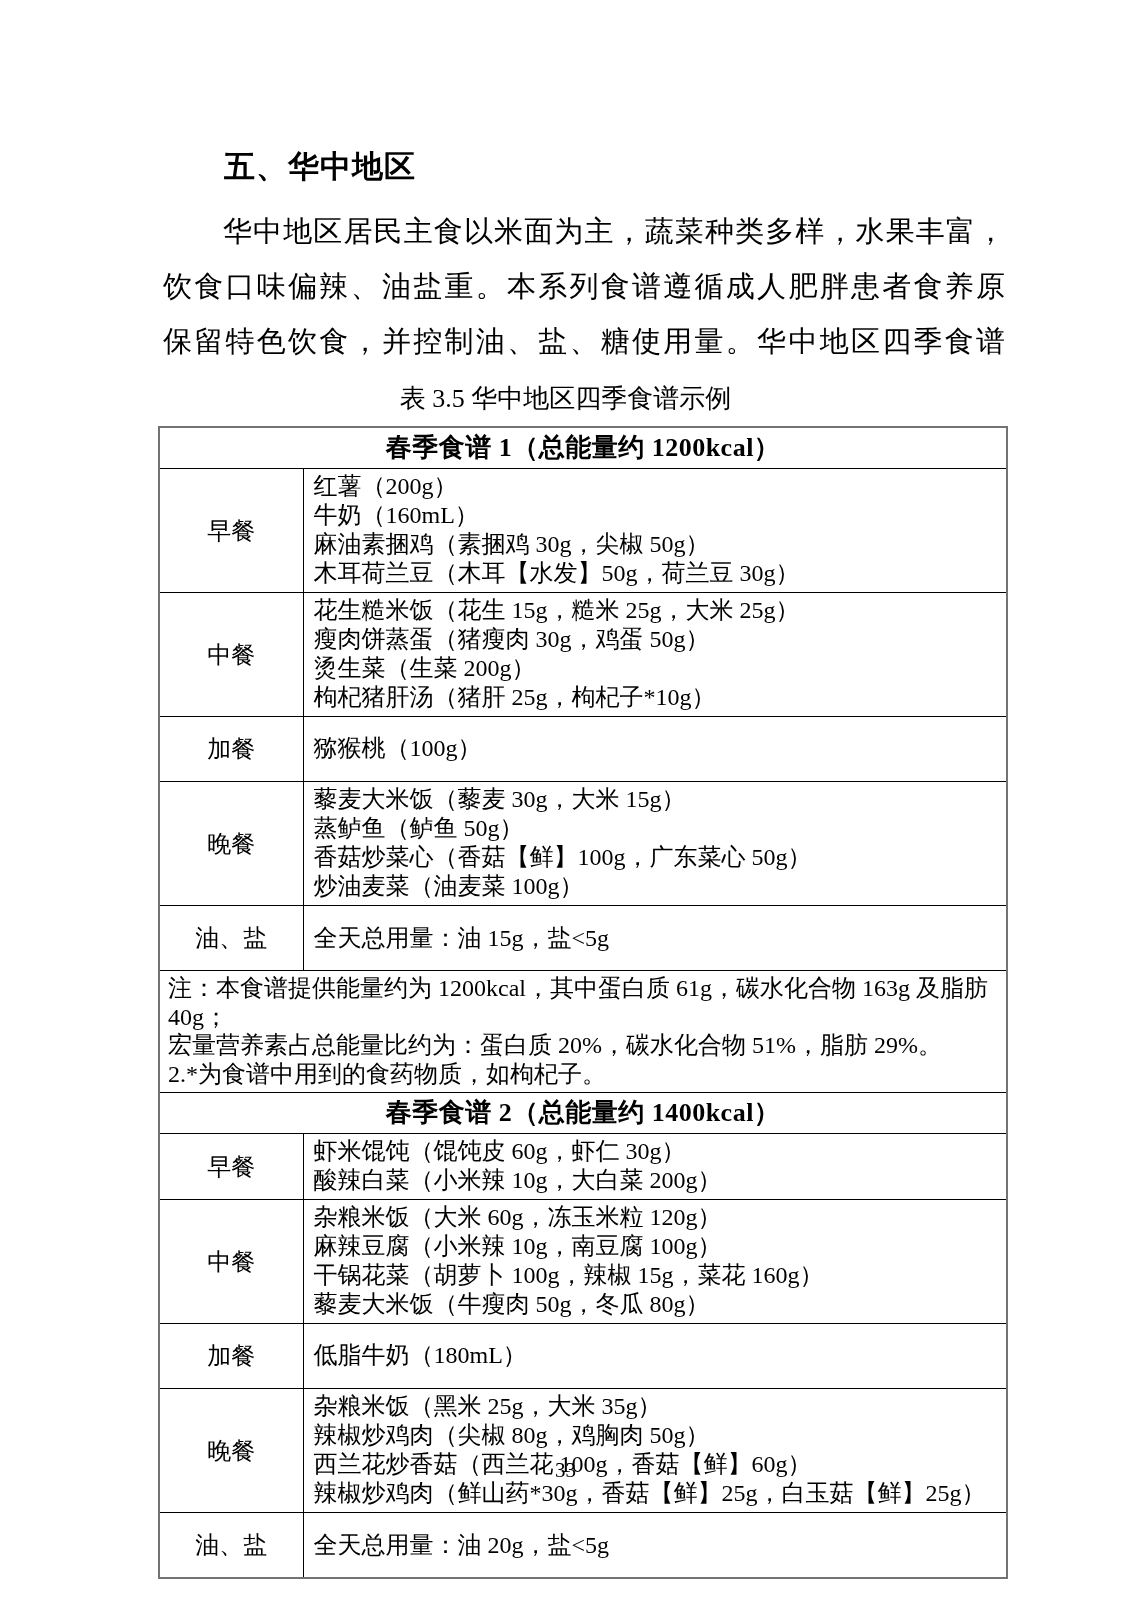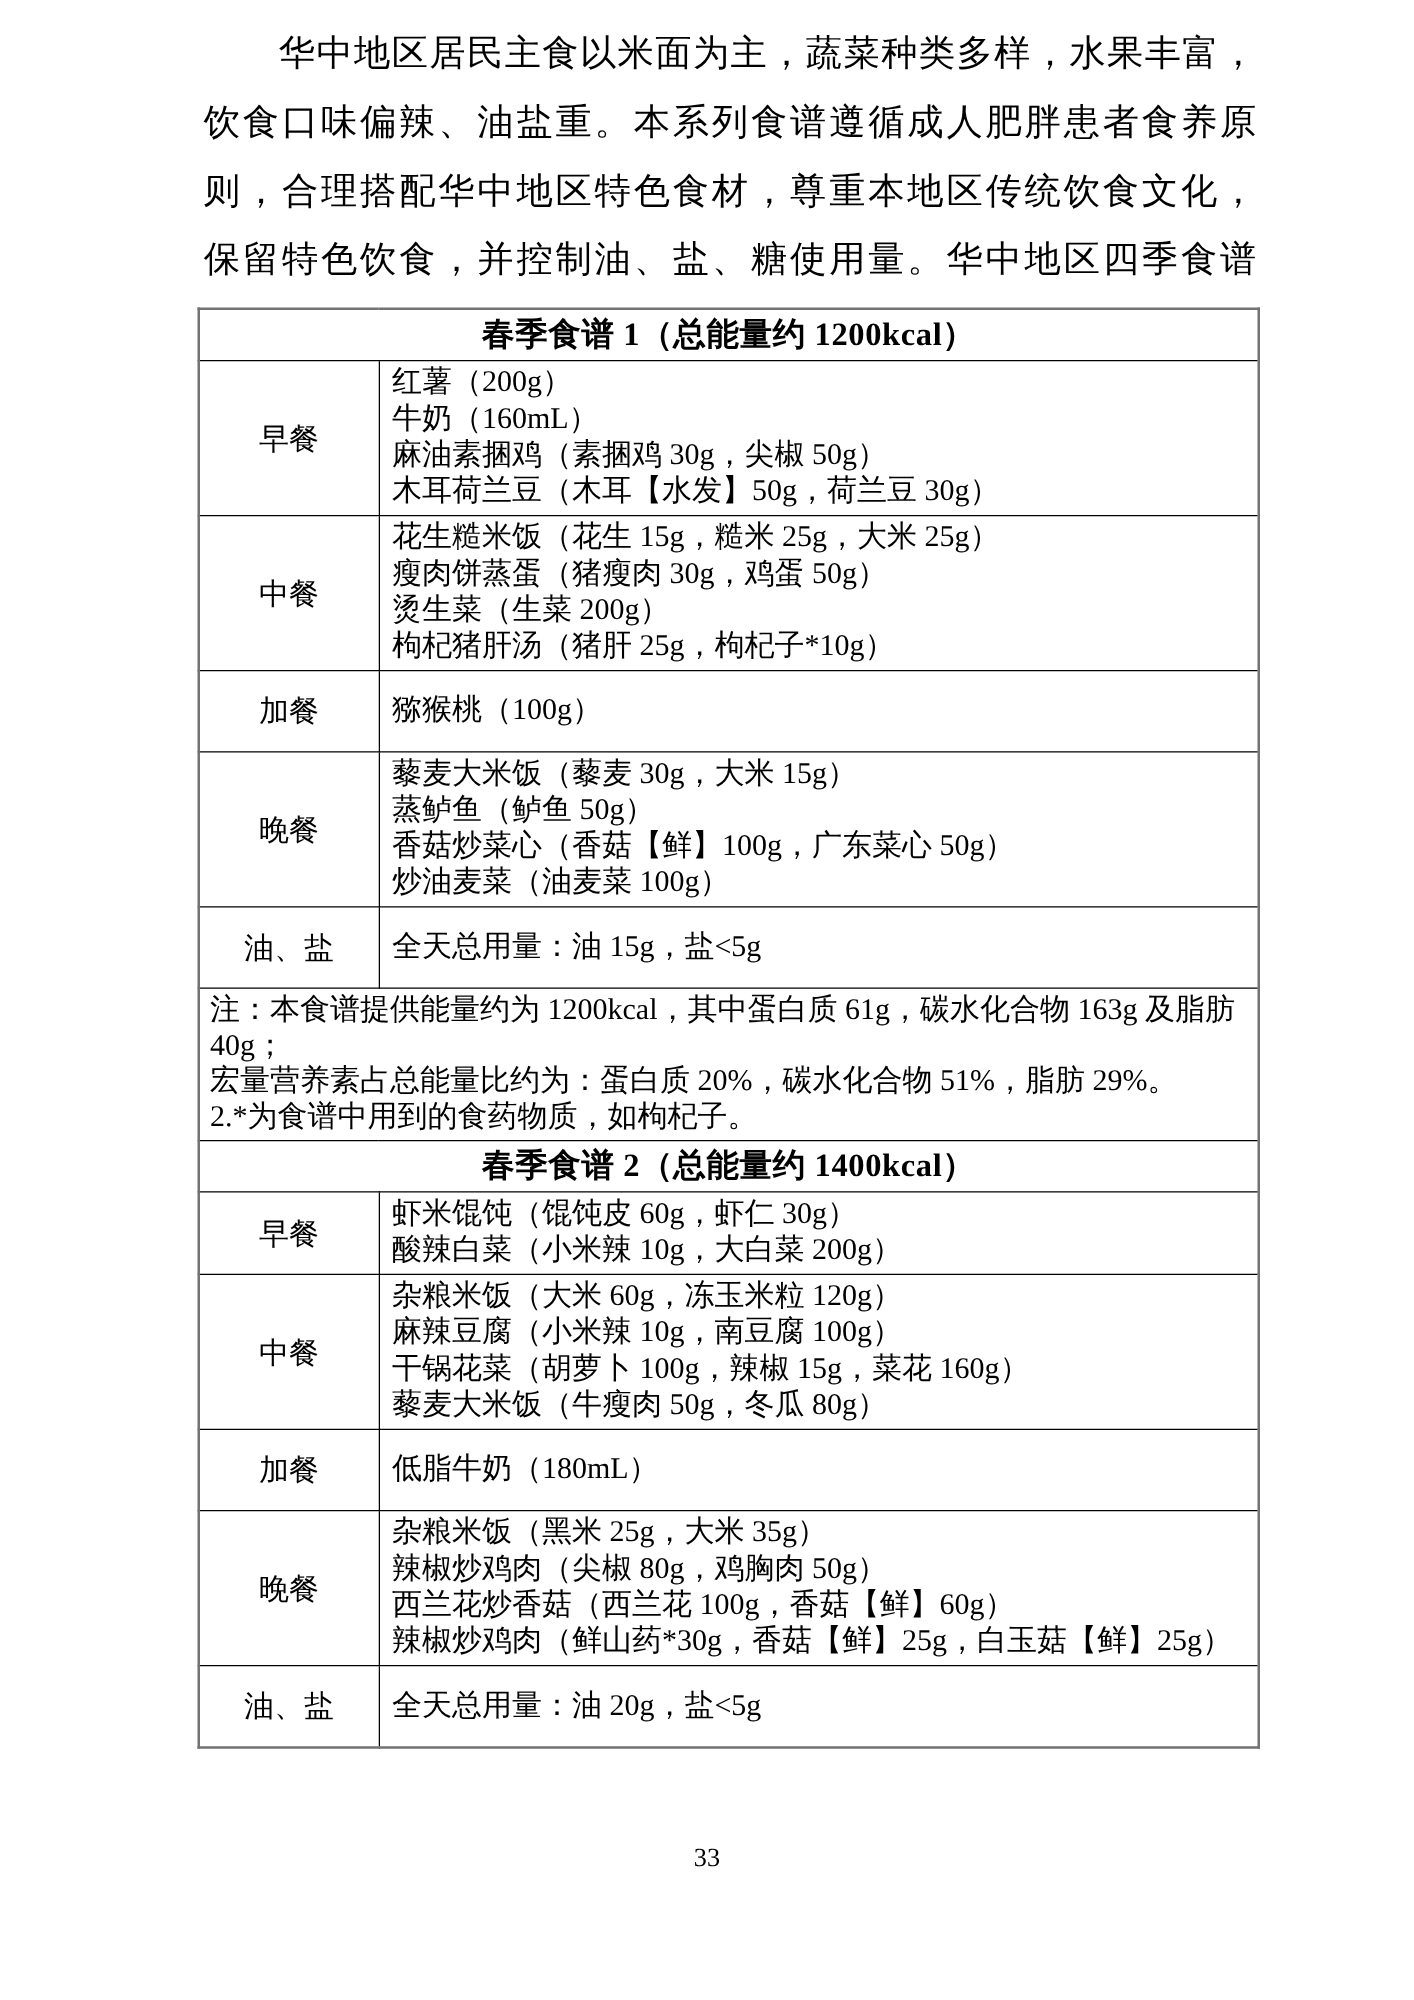--- a/index.html
+++ b/index.html
@@ -91,28 +91,29 @@
     top: 1458px;
     text-align: center;
     font-size: 21px;
   }
 </style>
 </head>
 <body>
 
 <div class="page">
 
+  <h2 class="heading">五、华中地区</h2>
 
   <div class="intro">
     <div class="intro-line indent">华中地区居民主食以米面为主，蔬菜种类多样，水果丰富，</div>
     <div class="intro-line">饮食口味偏辣、油盐重。本系列食谱遵循成人肥胖患者食养原</div>
-    <div class="intro-line">则，合理搭配华中地区特色食材，尊重本地区传统饮食文化，</div>
     <div class="intro-line">保留特色饮食，并控制油、盐、糖使用量。华中地区四季食谱</div>
   </div>
 
+  <div class="caption">表 3.5 华中地区四季食谱示例</div>
 
   <table class="recipe-table">
     <colgroup>
         <col class="col-meal">
         <col class="col-items">
       </colgroup>
     <tbody>
 
       <tr>
         <td colspan="2" class="title-cell">春季食谱 1（总能量约 1200kcal）</td>

